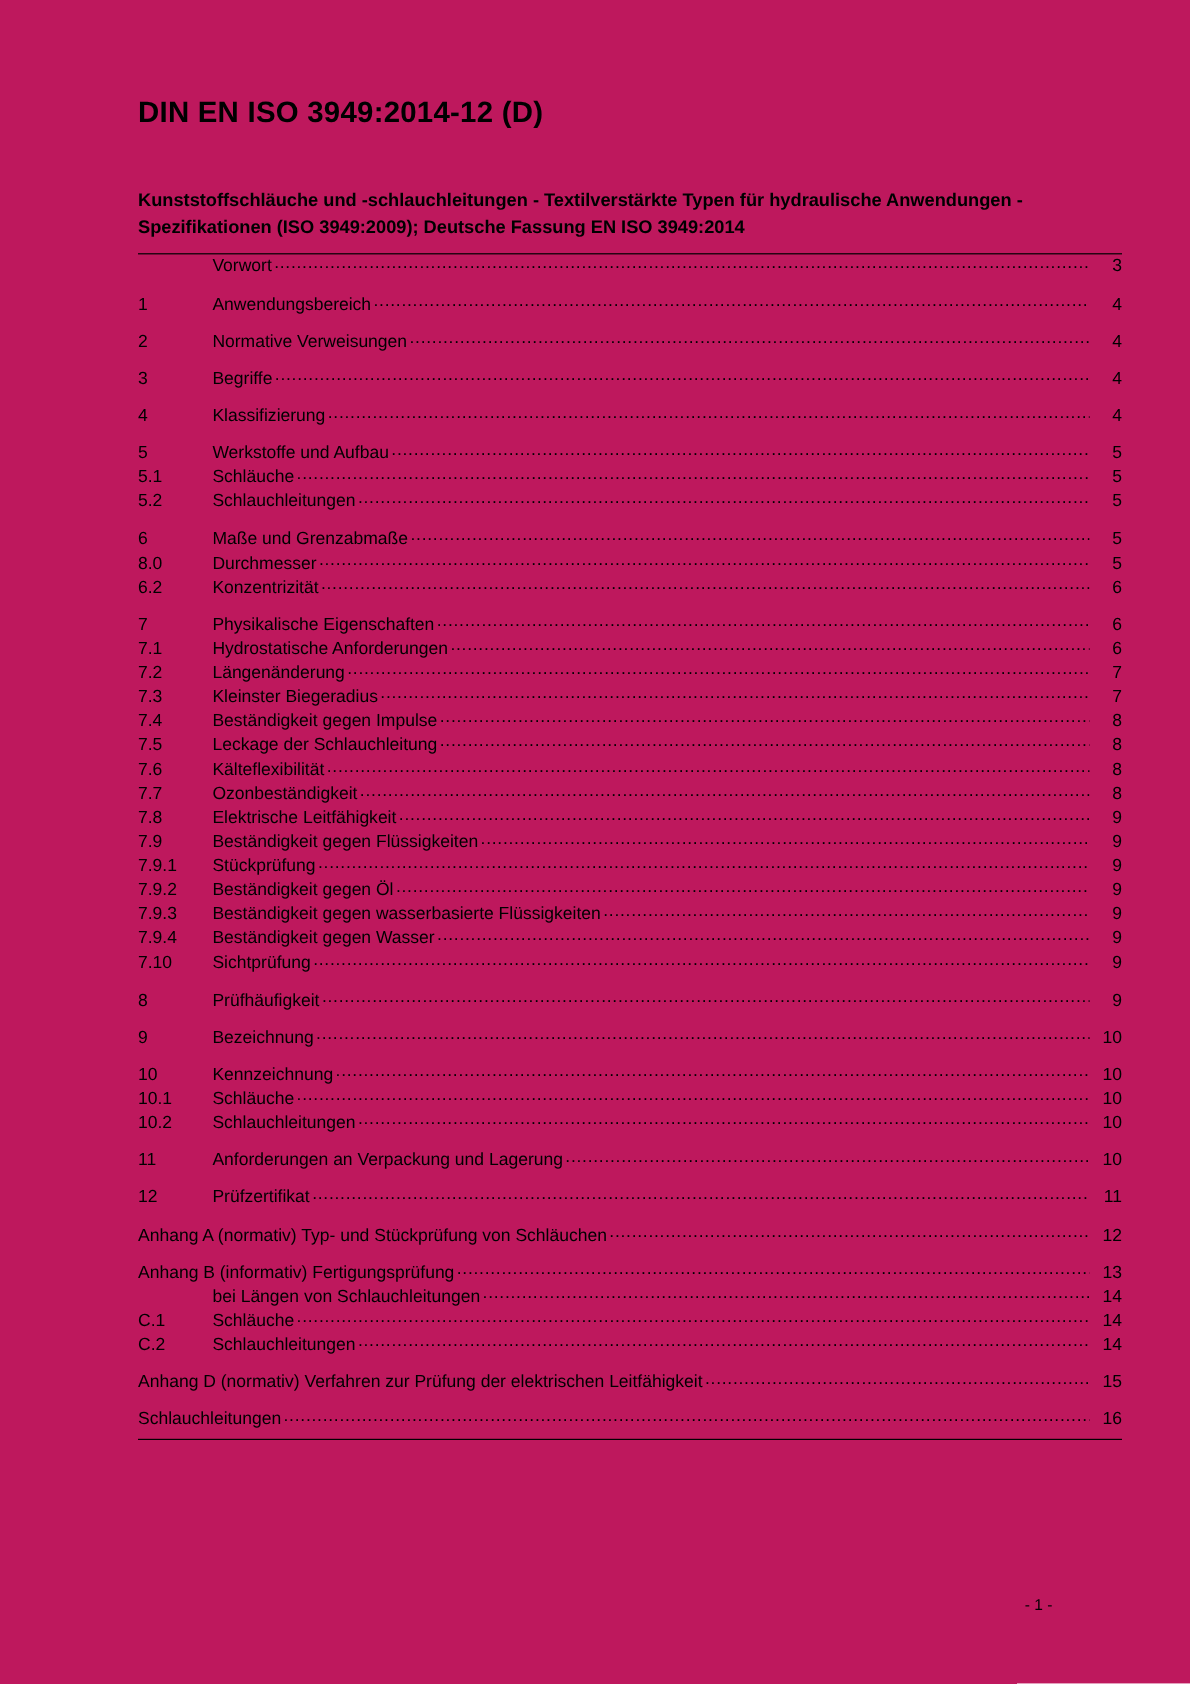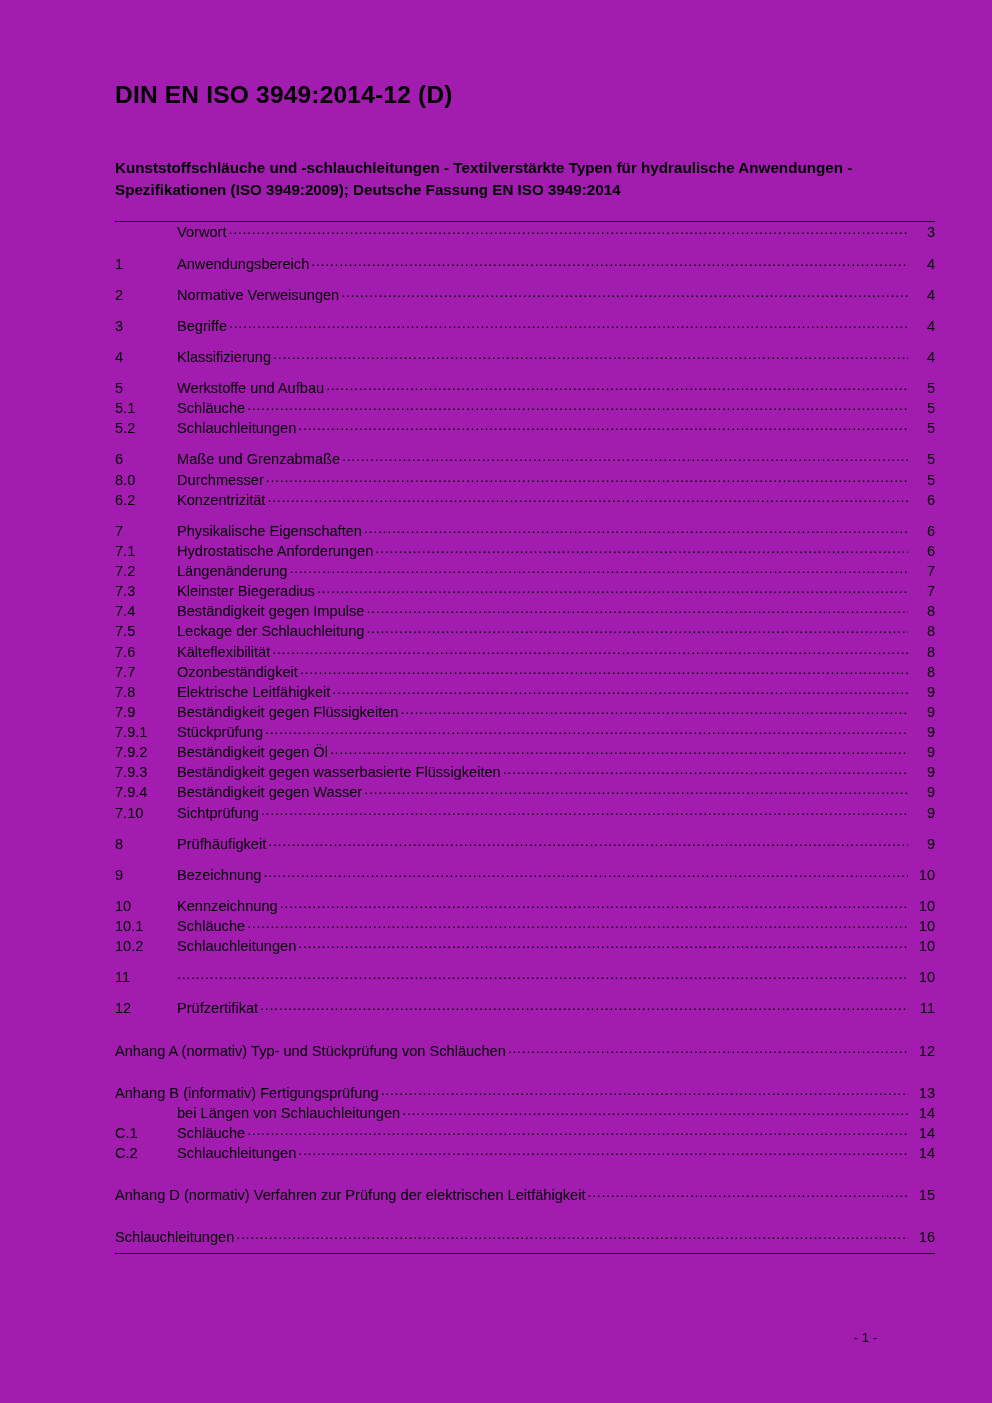--- a/index.html
+++ b/index.html
@@ -9,21 +9,21 @@
   }
   body {
     font-family: "Liberation Sans", sans-serif;
     color: #000000;
   }
   .page {
     position: relative;
     width: 992px;
     height: 1403px;
     margin: 0 auto;
-    background: #a21caf;
+    background: #be185d;
     box-sizing: border-box;
     overflow: hidden;
   }
   .content {
     position: absolute;
     left: 115px;
     top: 80px;
     width: 820px;
   }
   .doc-title {
@@ -31,21 +31,21 @@
     font-weight: bold;
     letter-spacing: 0.2px;
     margin: 0 0 0 0;
     line-height: 1.2;
   }
   .doc-subtitle {
     font-size: 15.2px;
     font-weight: bold;
     line-height: 1.45;
     margin-top: 48px;
-    padding-bottom: 20px;
+    padding-bottom: 10px;
     border-bottom: 1.5px solid #000;
     width: 820px;
     box-sizing: border-box;
   }
   .toc-header {
     display: flex;
     align-items: baseline;
     justify-content: space-between;
     margin-top: 36px;
     margin-bottom: 22px;
@@ -116,21 +116,21 @@
     border-bottom: 1.5px solid #000;
     margin-top: 6px;
   }
   .page-number {
     position: absolute;
     right: 115px;
     top: 1330px;
     font-size: 13px;
   }
   .block-anhang {
-    margin-top: 22px;
+    margin-top: 11px;
   }
 </style>
 </head>
 <body>
 
 <div class="page">
   <div class="content">
 
     <h1 class="doc-title">DIN EN ISO 3949:2014-12 (D)</h1>
 
@@ -319,20 +319,21 @@
           <span class="toc-page">10</span>
         </div>
         <div class="toc-row">
           <span class="toc-num">10.2</span>
           <span class="toc-label">Schlauchleitungen</span>
           <span class="toc-dots"></span>
           <span class="toc-page">10</span>
         </div>
         <div class="toc-row gap-before">
           <span class="toc-num">11</span>
+          <span class="toc-label">Anforderungen an Verpackung und Lagerung</span>
           <span class="toc-dots"></span>
           <span class="toc-page">10</span>
         </div>
         <div class="toc-row gap-before">
           <span class="toc-num">12</span>
           <span class="toc-label">Prüfzertifikat</span>
           <span class="toc-dots"></span>
           <span class="toc-page">11</span>
         </div>
       </div>

